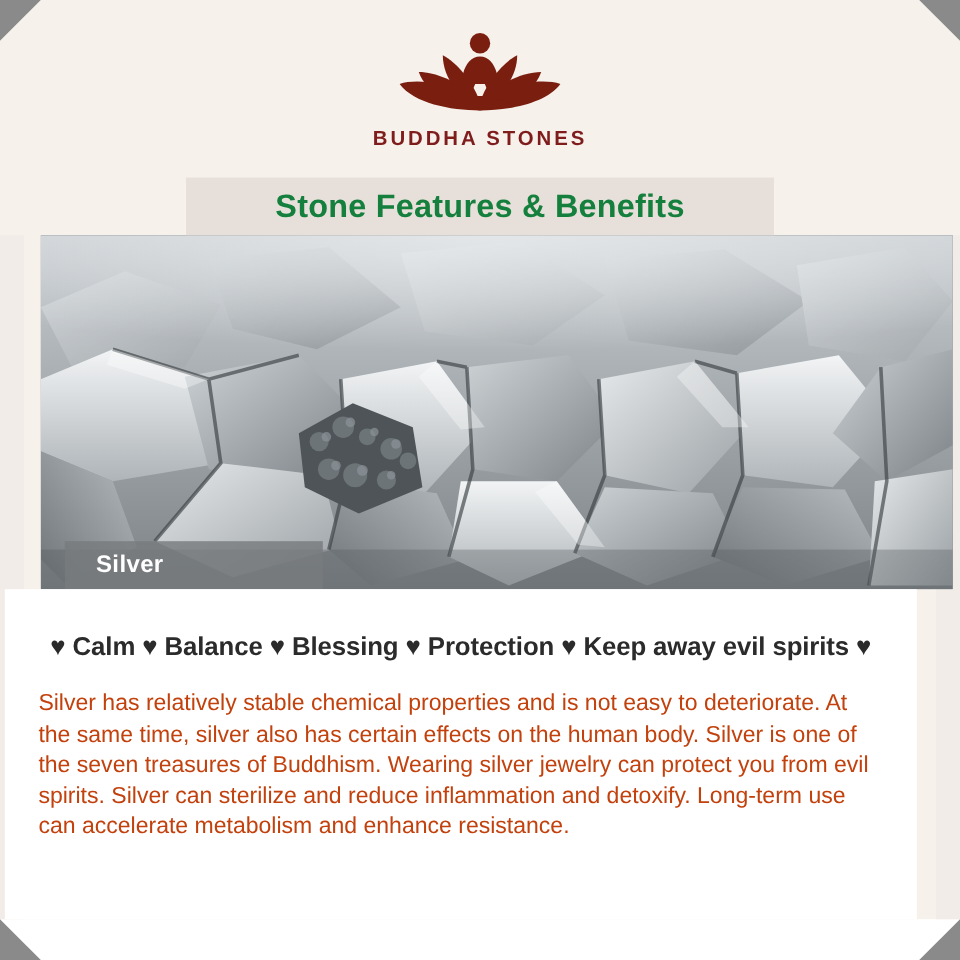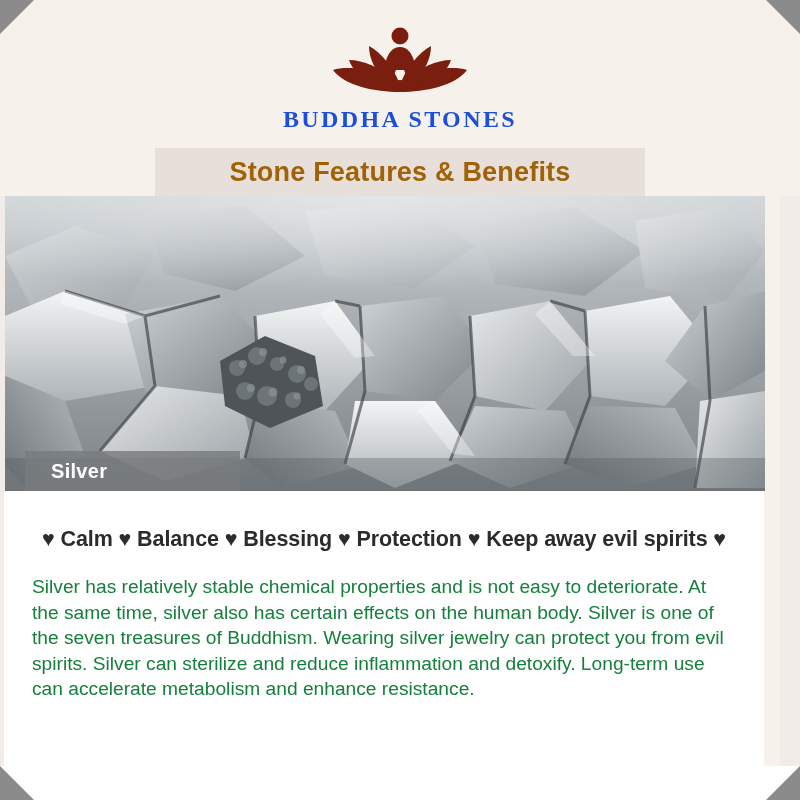--- a/index.html
+++ b/index.html
@@ -64,53 +64,53 @@
     padding-top: 18px;
     box-sizing: border-box;
   }
   .logo-mark {
     width: 170px;
     height: 86px;
     display: block;
   }
   .brand-name {
     margin-top: 2px;
-    font-size: 24px;
+    font-size: 17px;
     letter-spacing: 2.4px;
-    color: #1d4ed8;
+    color: #7f1d1d;
     font-weight: bold;
-    font-family: Liberation Serif, serif;
+    font-family: Liberation Sans, sans-serif;
   }
 
   
   .title-band {
     position: absolute;
     top: 148px;
     left: 155px;
     width: 490px;
     height: 48px;
     background: #e7e0da;
     display: flex;
     align-items: center;
     justify-content: center;
     z-index: 12;
   }
   .title-text {
     font-size: 27px;
     font-weight: bold;
-    color: #a16207;
+    color: #15803d;
     letter-spacing: 0.2px;
     white-space: nowrap;
   }
 
   
   .hero {
     position: absolute;
     top: 196px;
-    left: 5px;
+    left: 34px;
     width: 760px;
     height: 295px;
     overflow: hidden;
     background: #8d9296;
     z-index: 10;
   }
   .hero svg {
     display: block;
     width: 760px;
     height: 295px;
@@ -153,21 +153,21 @@
     font-weight: bold;
     color: #2b2b2b;
     text-align: center;
     white-space: nowrap;
     letter-spacing: -0.1px;
     margin-bottom: 22px;
   }
   .description {
     font-size: 19.2px;
     line-height: 1.33;
-    color: #15803d;
+    color: #c2410c;
     text-align: left;
   }
 
   
   .bottom-strip {
     position: absolute;
     left: 0;
     bottom: 0;
     width: 800px;
     height: 34px;

